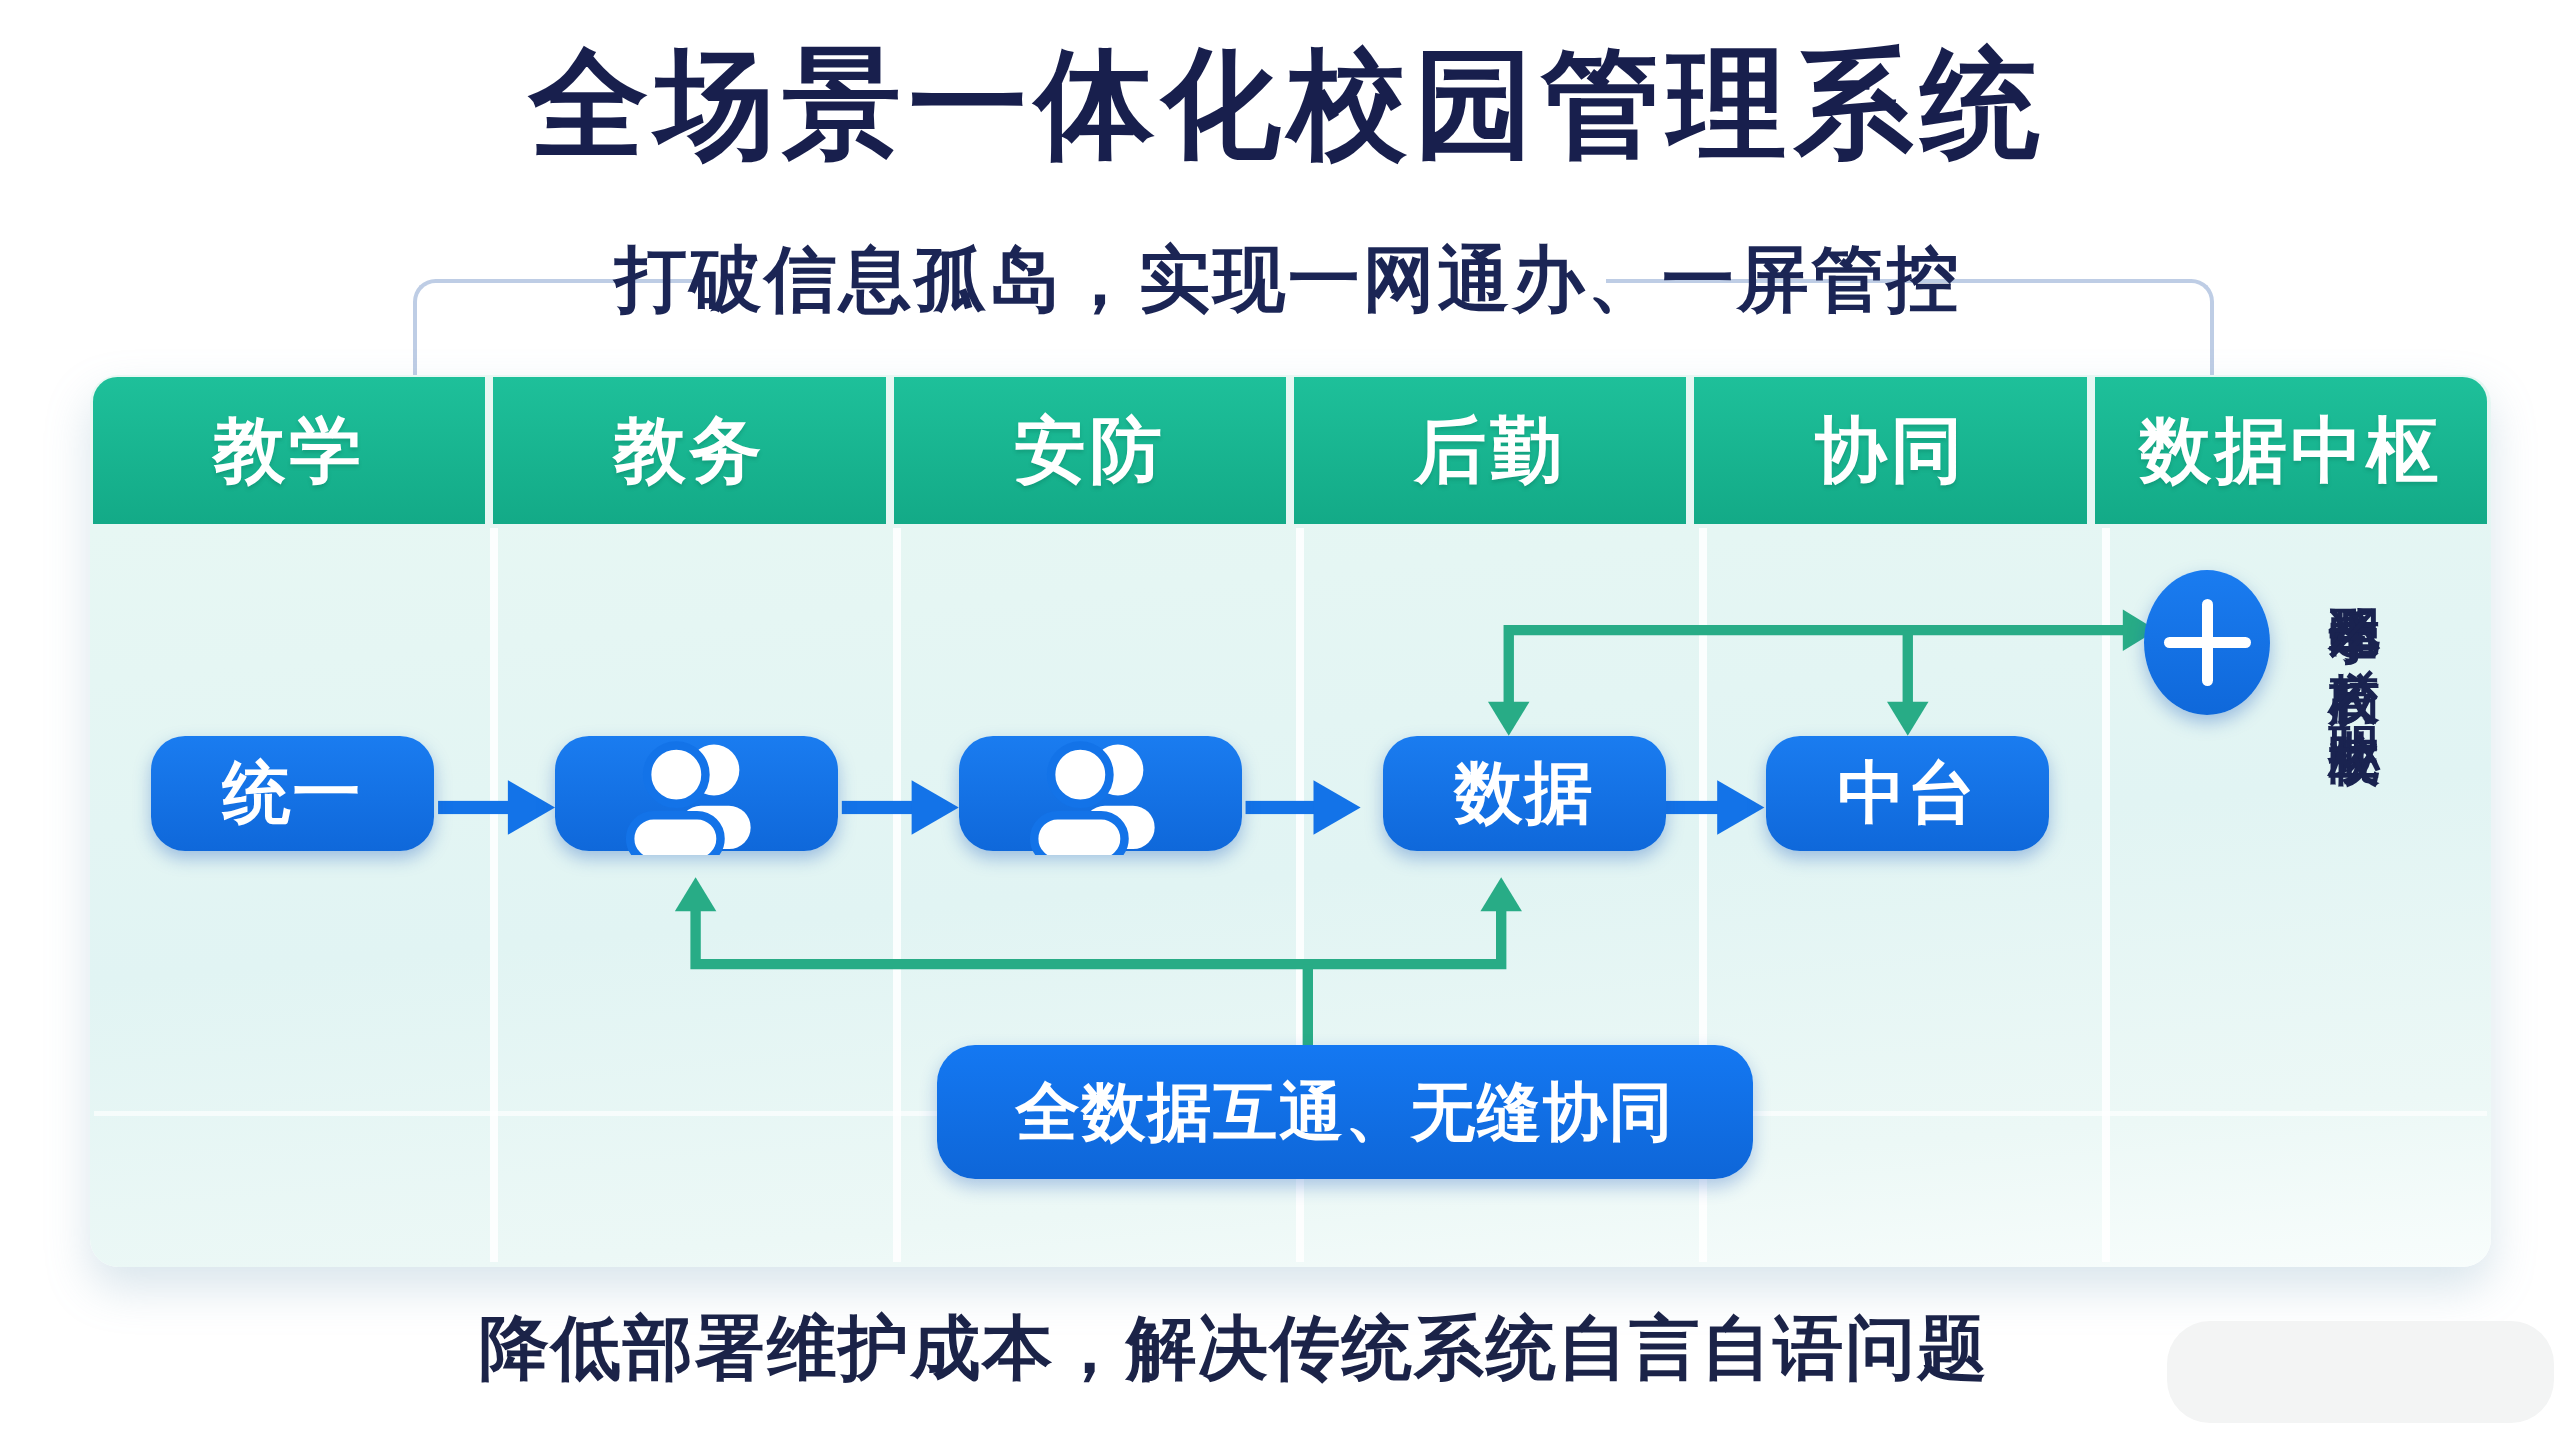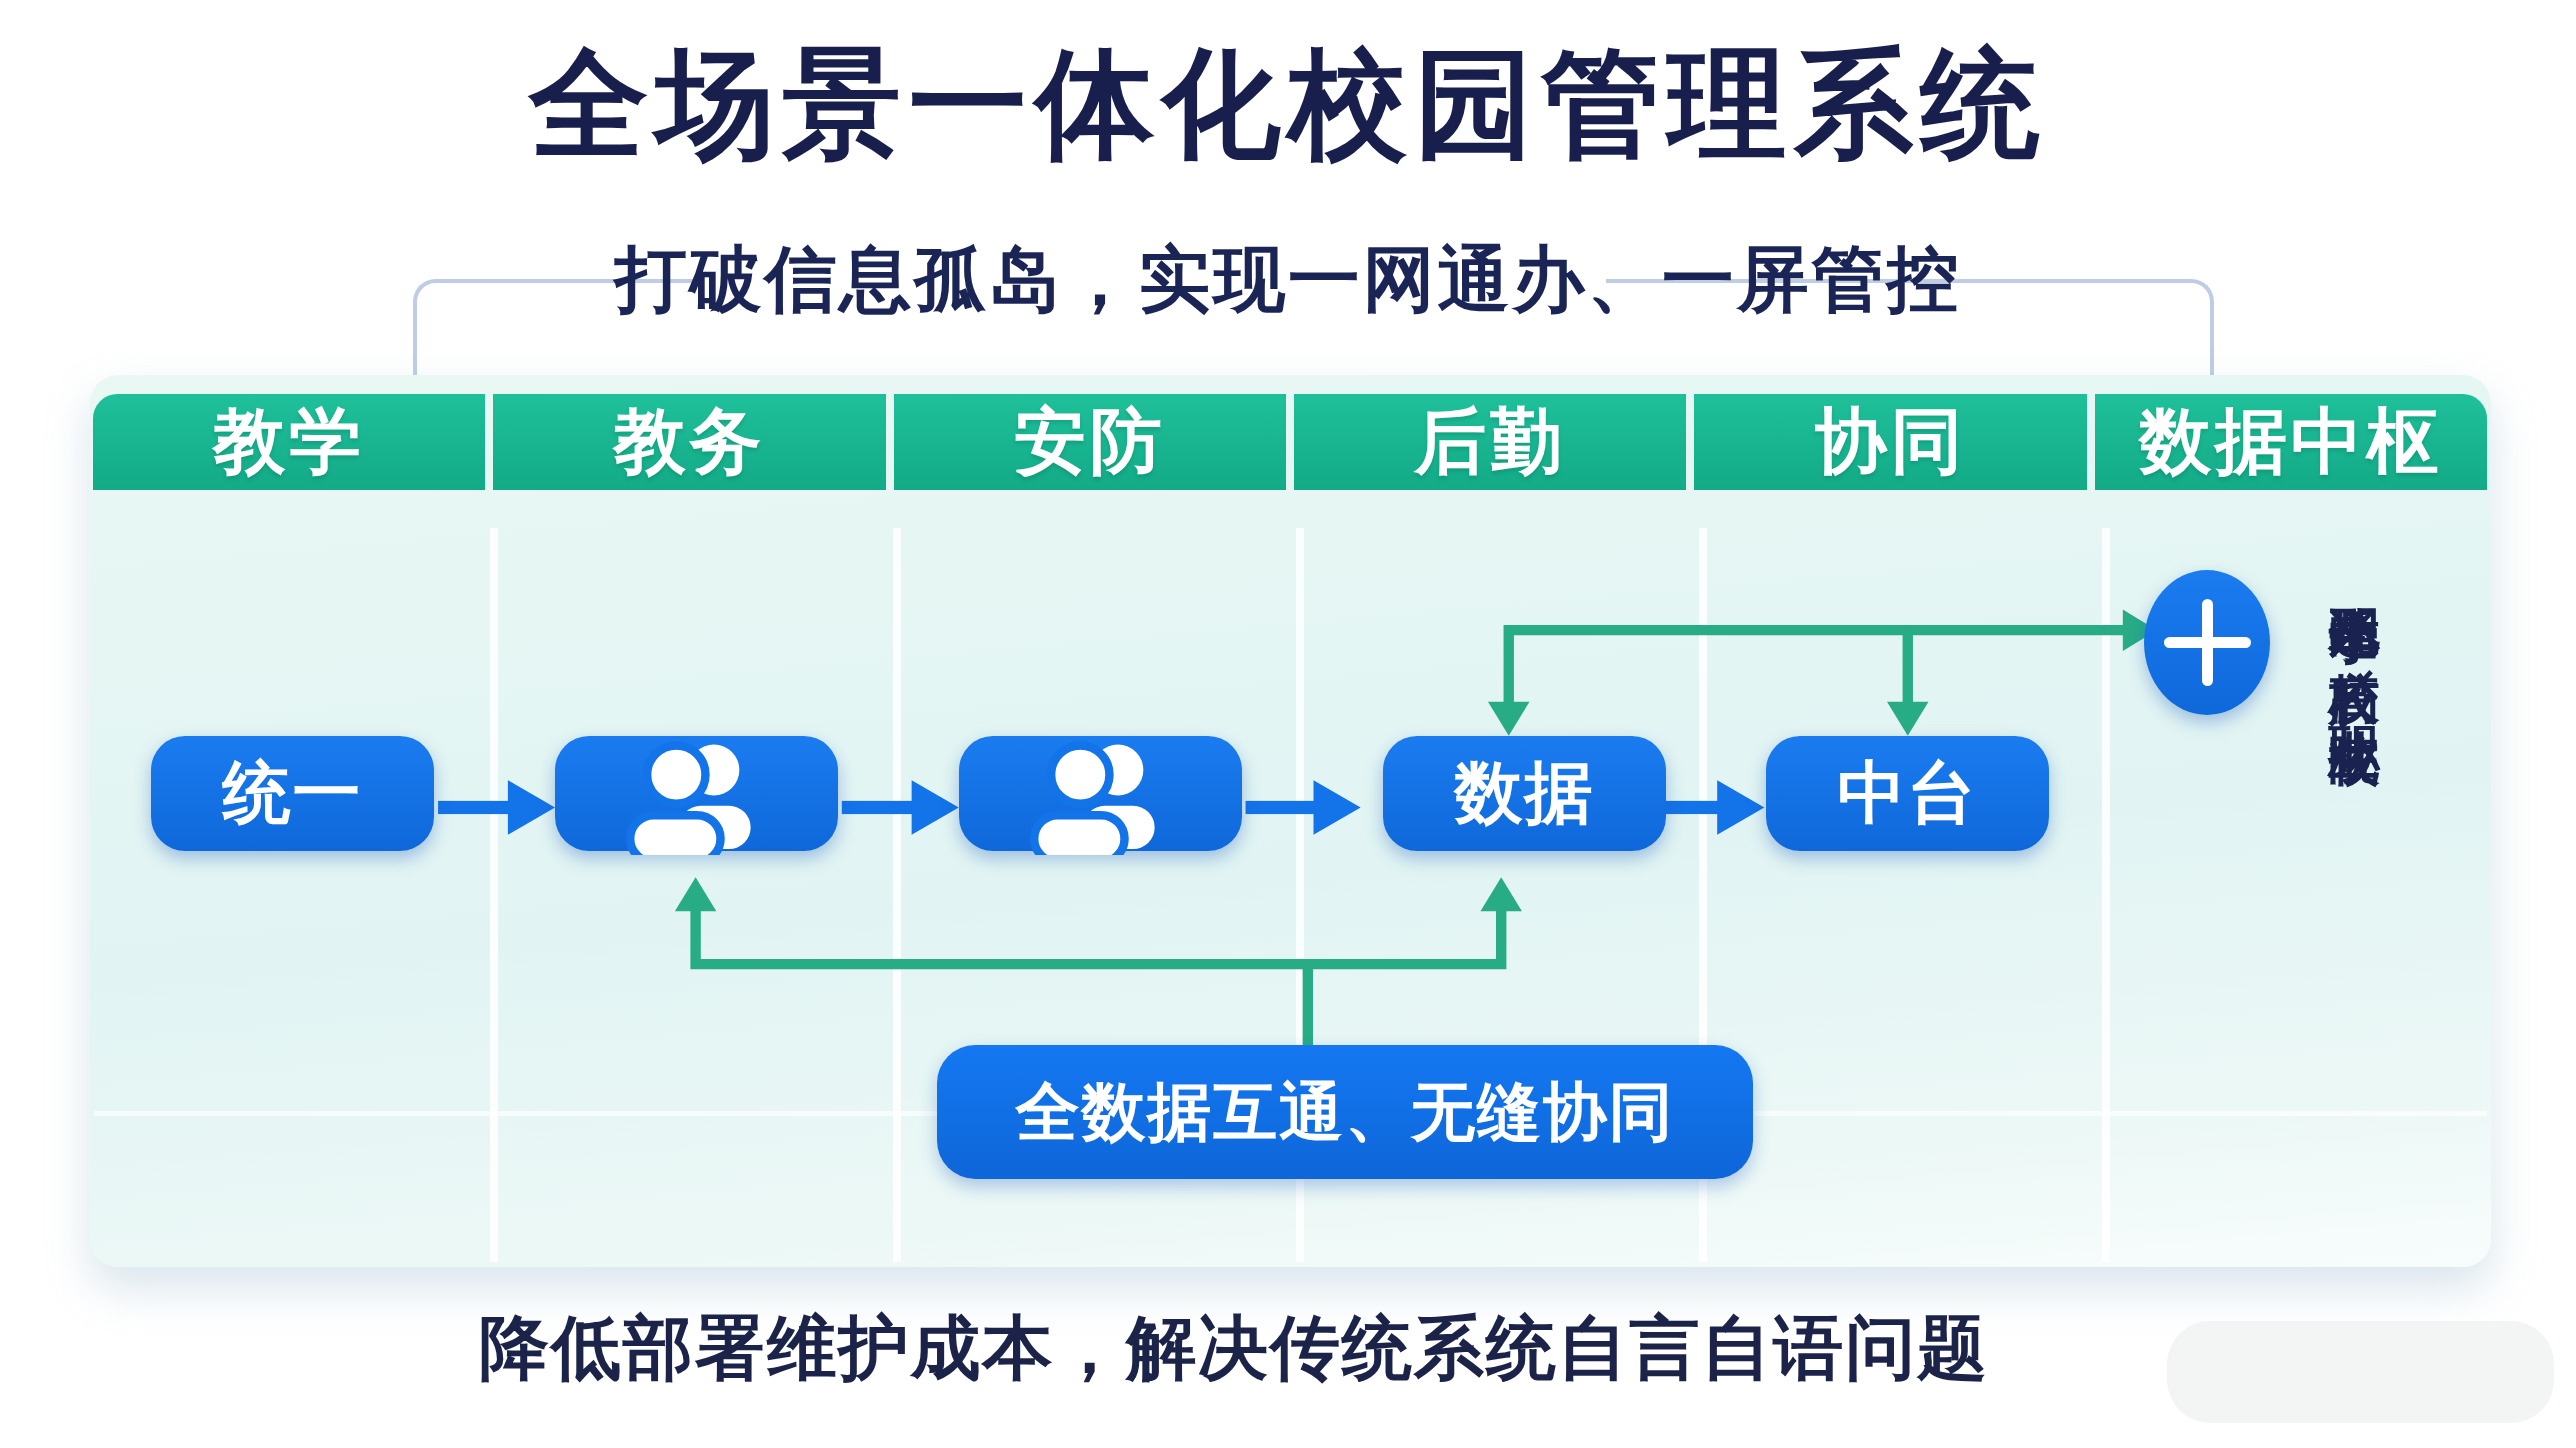--- a/index.html
+++ b/index.html
@@ -29,22 +29,22 @@
     border-top-width:4.7px;border-right-width:4.7px;border-top-right-radius:22.6px;
   }
 
   
   .panel{
     left:90px;top:375px;width:2401px;height:892px;border-radius:28px;
     background:linear-gradient(175deg,#e9f8f3 0%,#e1f4f3 55%,#ecf8f6 84%,#f8fdfc 100%);
     box-shadow:0 21px 45px rgba(120,160,185,.28);
   }
   .header-row{
-    left:93px;top:377px;width:2394px;height:129px;
-    display:flex;gap:8px;align-items:center;
+    left:93px;top:377px;width:2394px;height:147px;
+    display:flex;gap:8px;
   }
   .header-cell{
     flex:1;display:flex;align-items:center;justify-content:center;
     background:linear-gradient(180deg,#1ec09a 0%,#13aa87 100%);
     color:#ffffff;font-size:72px;font-weight:800;letter-spacing:3.8px;
     text-shadow:0 2.8px 3.8px rgba(0,90,70,.22);
   }
   .header-cell:first-child{border-top-left-radius:24.5px;}
   .header-cell:last-child{border-top-right-radius:24.5px;}
 

